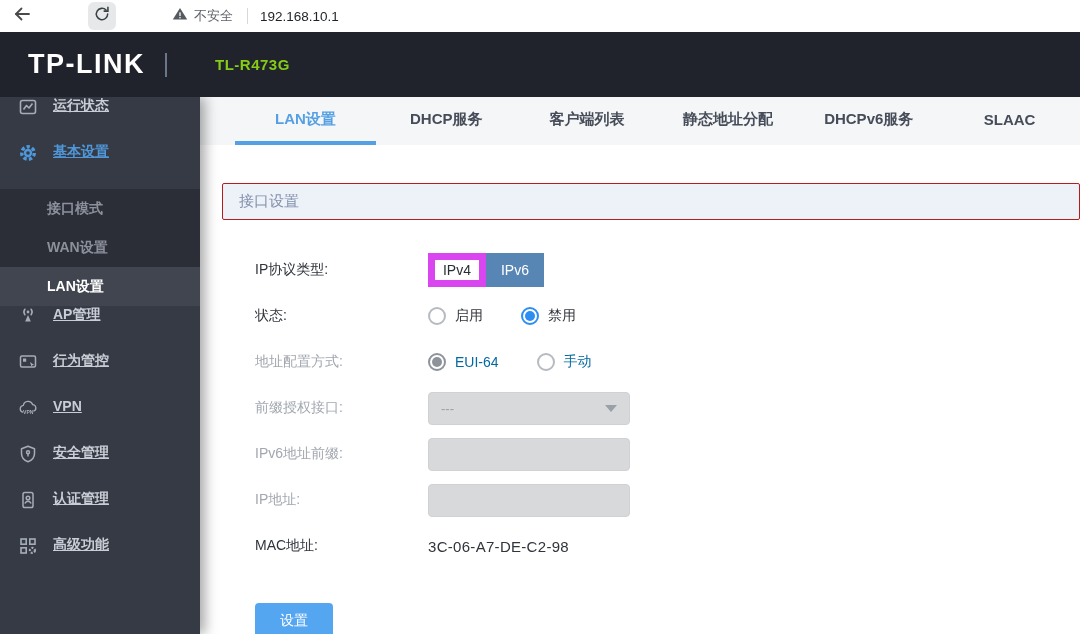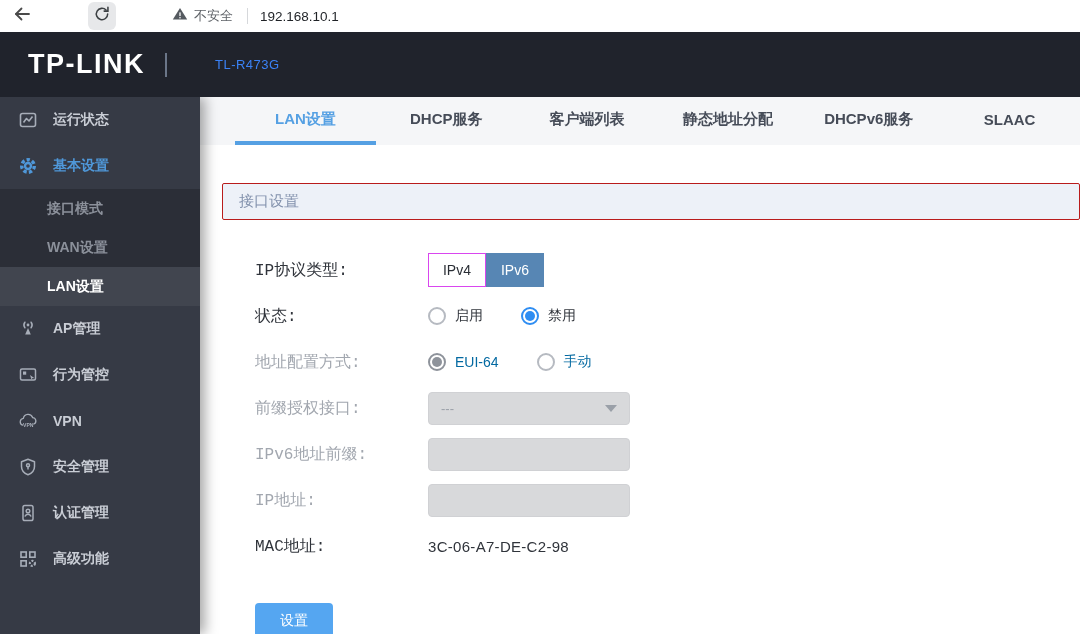--- a/index.html
+++ b/index.html
@@ -15,27 +15,27 @@
   .addr-area { display:flex; align-items:center; margin-left:26px; }
   .warn-txt { color:#5f6368; font-size:13px; margin-left:6px; }
   .addr-divider { width:1px; height:16px; background:#d6d8db; margin:0 12px 0 14px; }
   .url-txt { color:#1f2226; font-size:13.5px; }
 
   
   .app-header { position:absolute; top:32px; left:0; right:0; height:65px; background:#20232c;
     display:flex; align-items:center; z-index:3; }
   .brand { color:#fff; font-size:27px; font-weight:800; letter-spacing:1.5px; margin-left:28px; }
   .brand-divider { width:2px; height:24px; background:#6b7689; margin-left:20px; }
-  .model { color:#3b82f6; font-size:13px; margin-left:48px; letter-spacing:.5px; }
+  .model { color:#84cc16; font-size:15px; margin-left:48px; letter-spacing:.5px;font-weight:bold; }
 
   
   .sidebar { position:absolute; top:97px; left:0; width:200px; bottom:0; background:#363a45;
     box-shadow:5px 0 12px rgba(0,0,0,.35); z-index:2; display:flex; flex-direction:column; }
-  .side-item { height:46px; display:flex; align-items:center; color:#c9cdd5; font-size:14px;
-    font-weight:bold; cursor:pointer; }
+  .side-item { height:46px; display:flex; align-items:flex-start; color:#c9cdd5; font-size:14px;
+    font-weight:bold; cursor:pointer;text-decoration:underline; }
   .side-item .ico { width:20px; height:20px; margin-left:18px; color:#a7adb8; display:flex; }
   .side-item .lbl { margin-left:15px; }
   .side-item.active-parent, .side-item.active-parent .ico { color:#4f97d8; }
   .sub-group { background:#2b2e37; }
   .sub-item { height:39px; display:flex; align-items:center; color:#8b909a; font-size:14px;
     font-weight:bold; padding-left:47px; cursor:pointer; }
   .sub-item.active { background:#41454f; color:#ffffff; }
 
   
   .content { position:absolute; top:97px; left:200px; right:0; bottom:0; background:#fff; z-index:1; }
@@ -44,26 +44,26 @@
   .tab { width:143px; display:flex; align-items:center; justify-content:center;
     font-size:15px; font-weight:bold; color:#464c58; cursor:pointer; border-bottom:4px solid transparent; }
   .tab.active { color:#55a0e3; border-bottom-color:#55a0e3; }
 
   .section-bar { margin:38px 0 0 22px; height:37px; background:#edf1f8; border:1px solid #b91c1c;
     border-radius:2px; display:flex; align-items:center; padding-left:16px;
     color:#8392ad; font-size:15px; }
 
   .form { margin:33px 0 0 55px; }
   .form-row { display:flex; align-items:center; margin-bottom:12px; min-height:34px; }
-  .form-label { width:173px; font-size:16px; color:#30343b;font-family:Liberation Mono, monospace; }
+  .form-label { width:173px; font-size:14px; color:#30343b; }
   .form-label.disabled { color:#a2a7af; }
 
   .toggle-group { display:flex; }
   .toggle-btn { width:58px; height:34px; display:flex; align-items:center; justify-content:center;
-    font-size:14px; background:#fff; border:1px solid #d946ef; color:#2a2e35; cursor:pointer; }
+    font-size:14px; background:#fff; border:7px solid #d946ef; color:#2a2e35; cursor:pointer; }
   .toggle-btn.selected { background:#5786b4; border-color:#5786b4; color:#fff; }
 
   .radio-opt { display:flex; align-items:center; margin-right:38px; cursor:pointer; }
   .radio-circle { width:18px; height:18px; border-radius:50%; border:2px solid #b6bac1;
     background:#fff; display:flex; align-items:center; justify-content:center; }
   .radio-circle.checked-blue { border-color:#2e8df2; }
   .radio-circle.checked-blue::after { content:""; width:10px; height:10px; border-radius:50%; background:#2e8df2; }
   .radio-circle.checked-gray { border-color:#8e939b; }
   .radio-circle.checked-gray::after { content:""; width:10px; height:10px; border-radius:50%; background:#8e939b; }
   .radio-lbl { font-size:14px; color:#30343b; margin-left:9px; }

